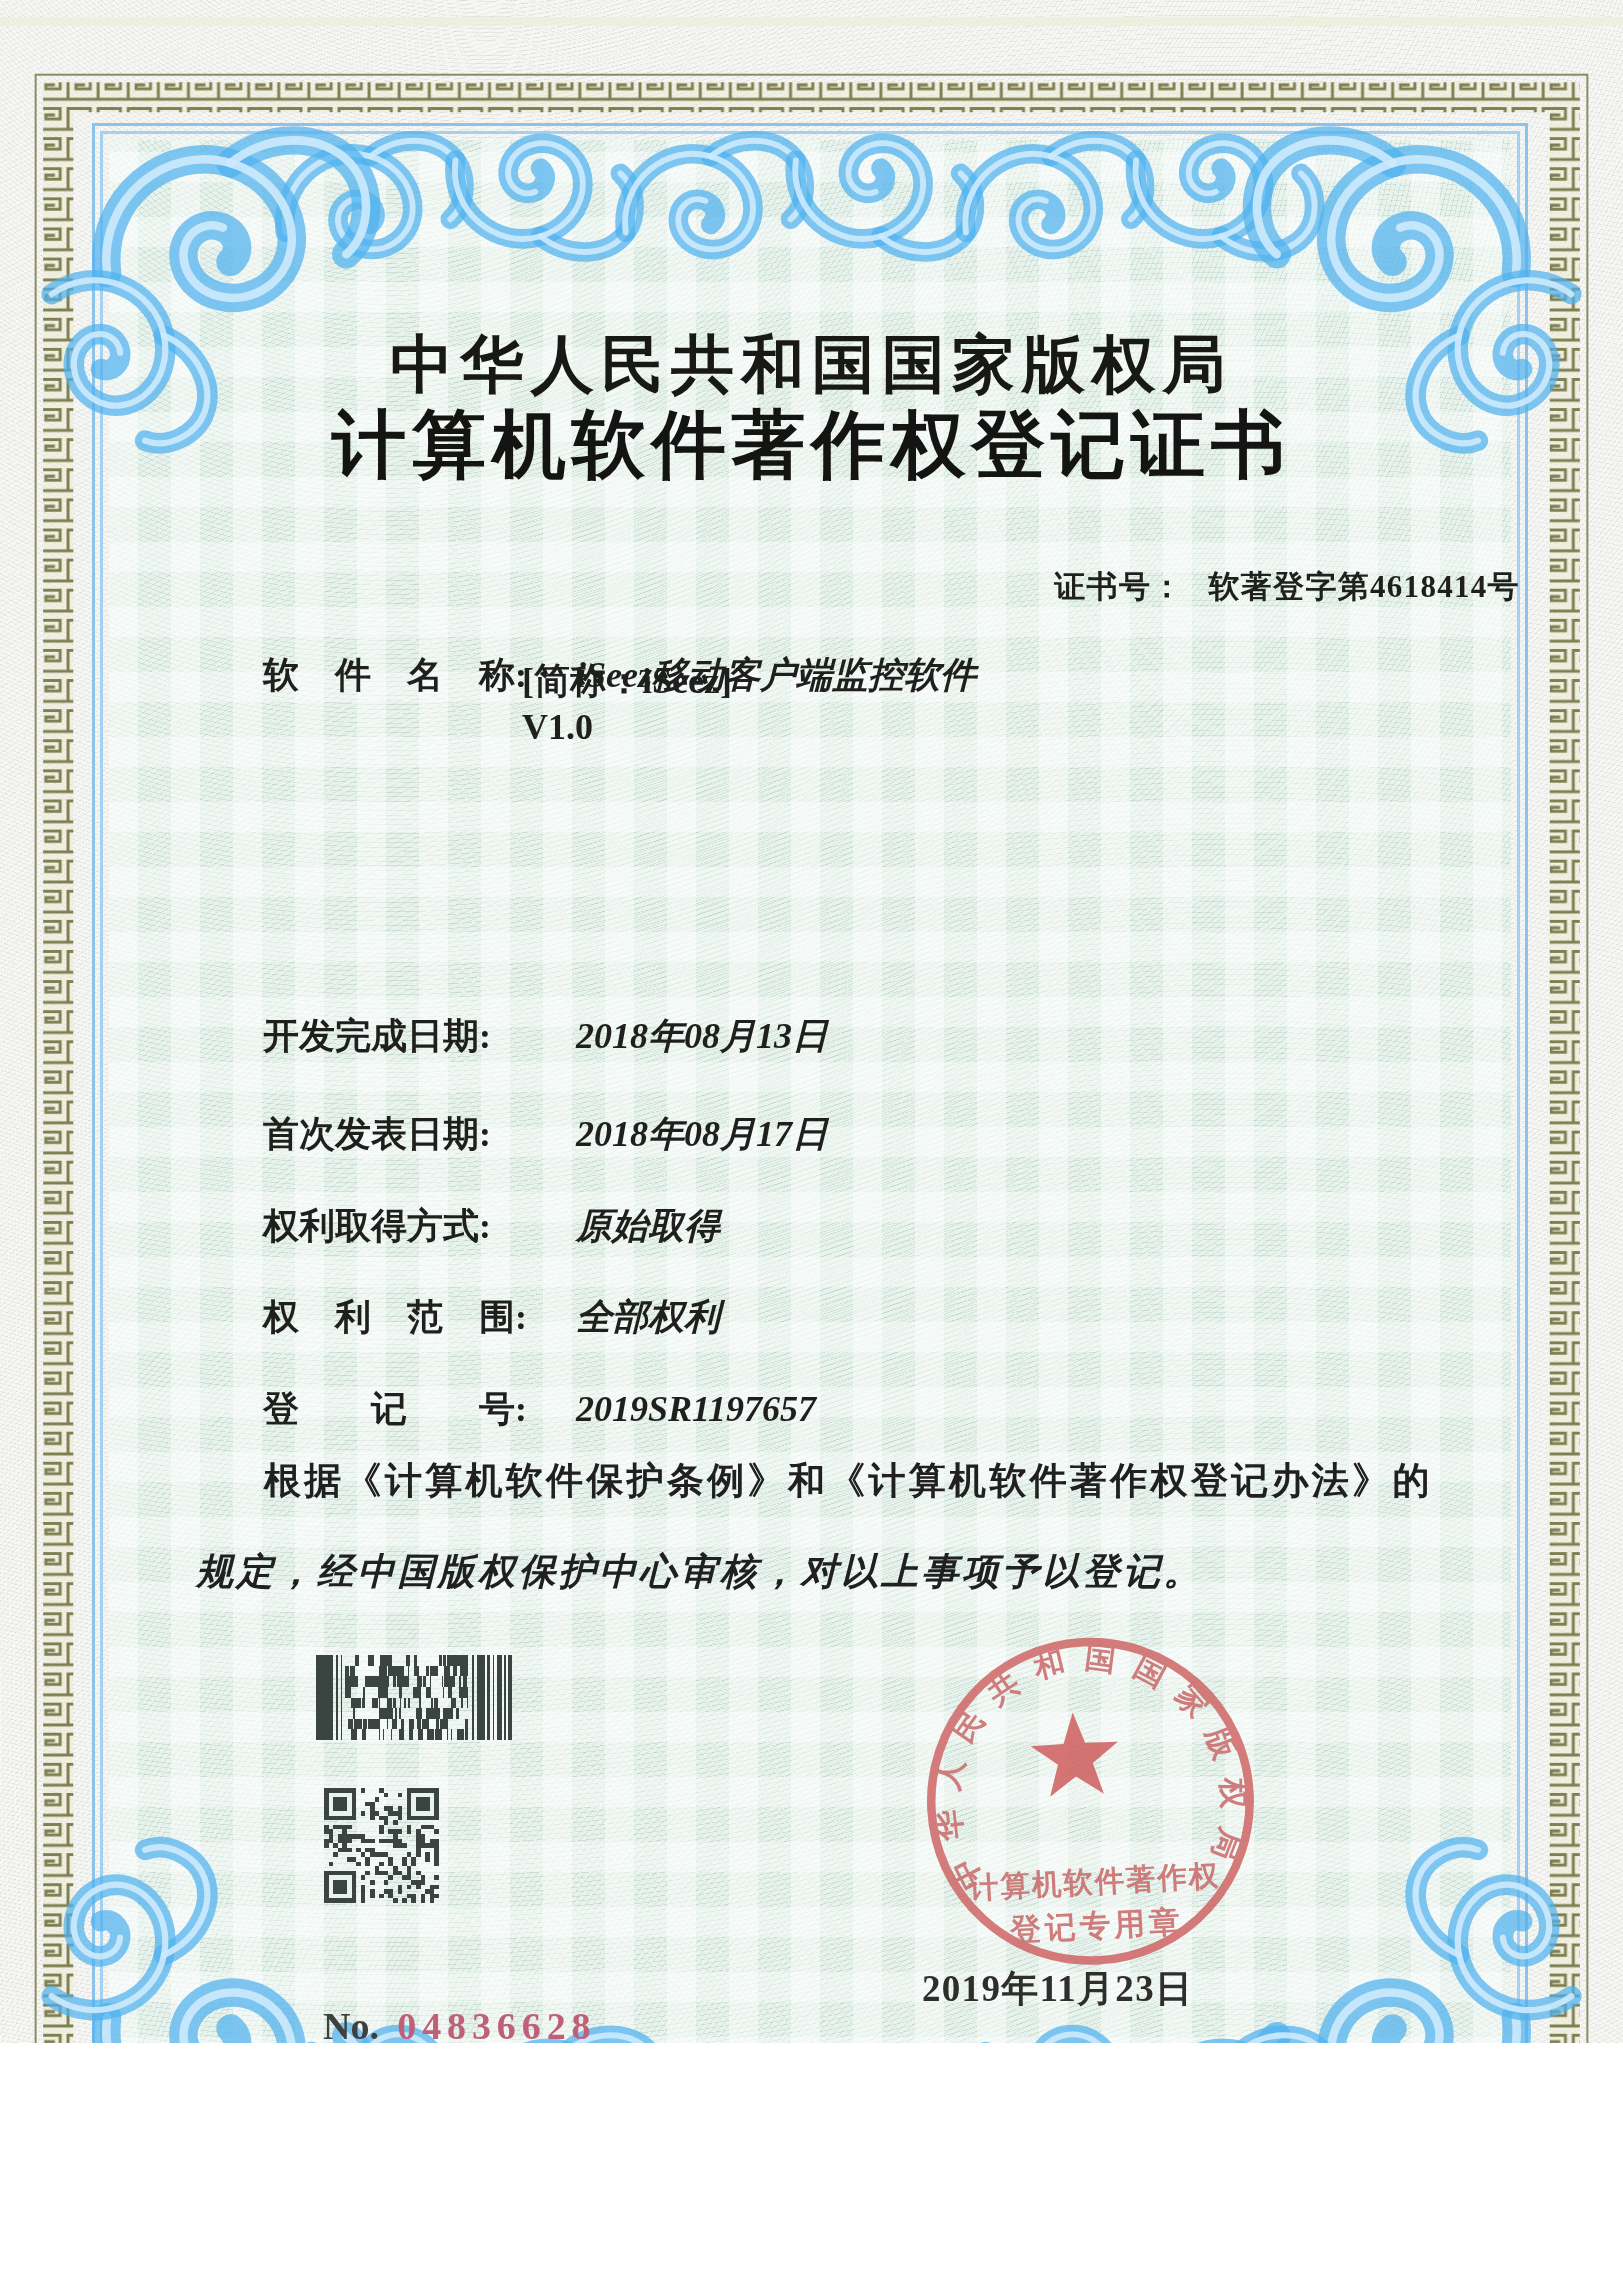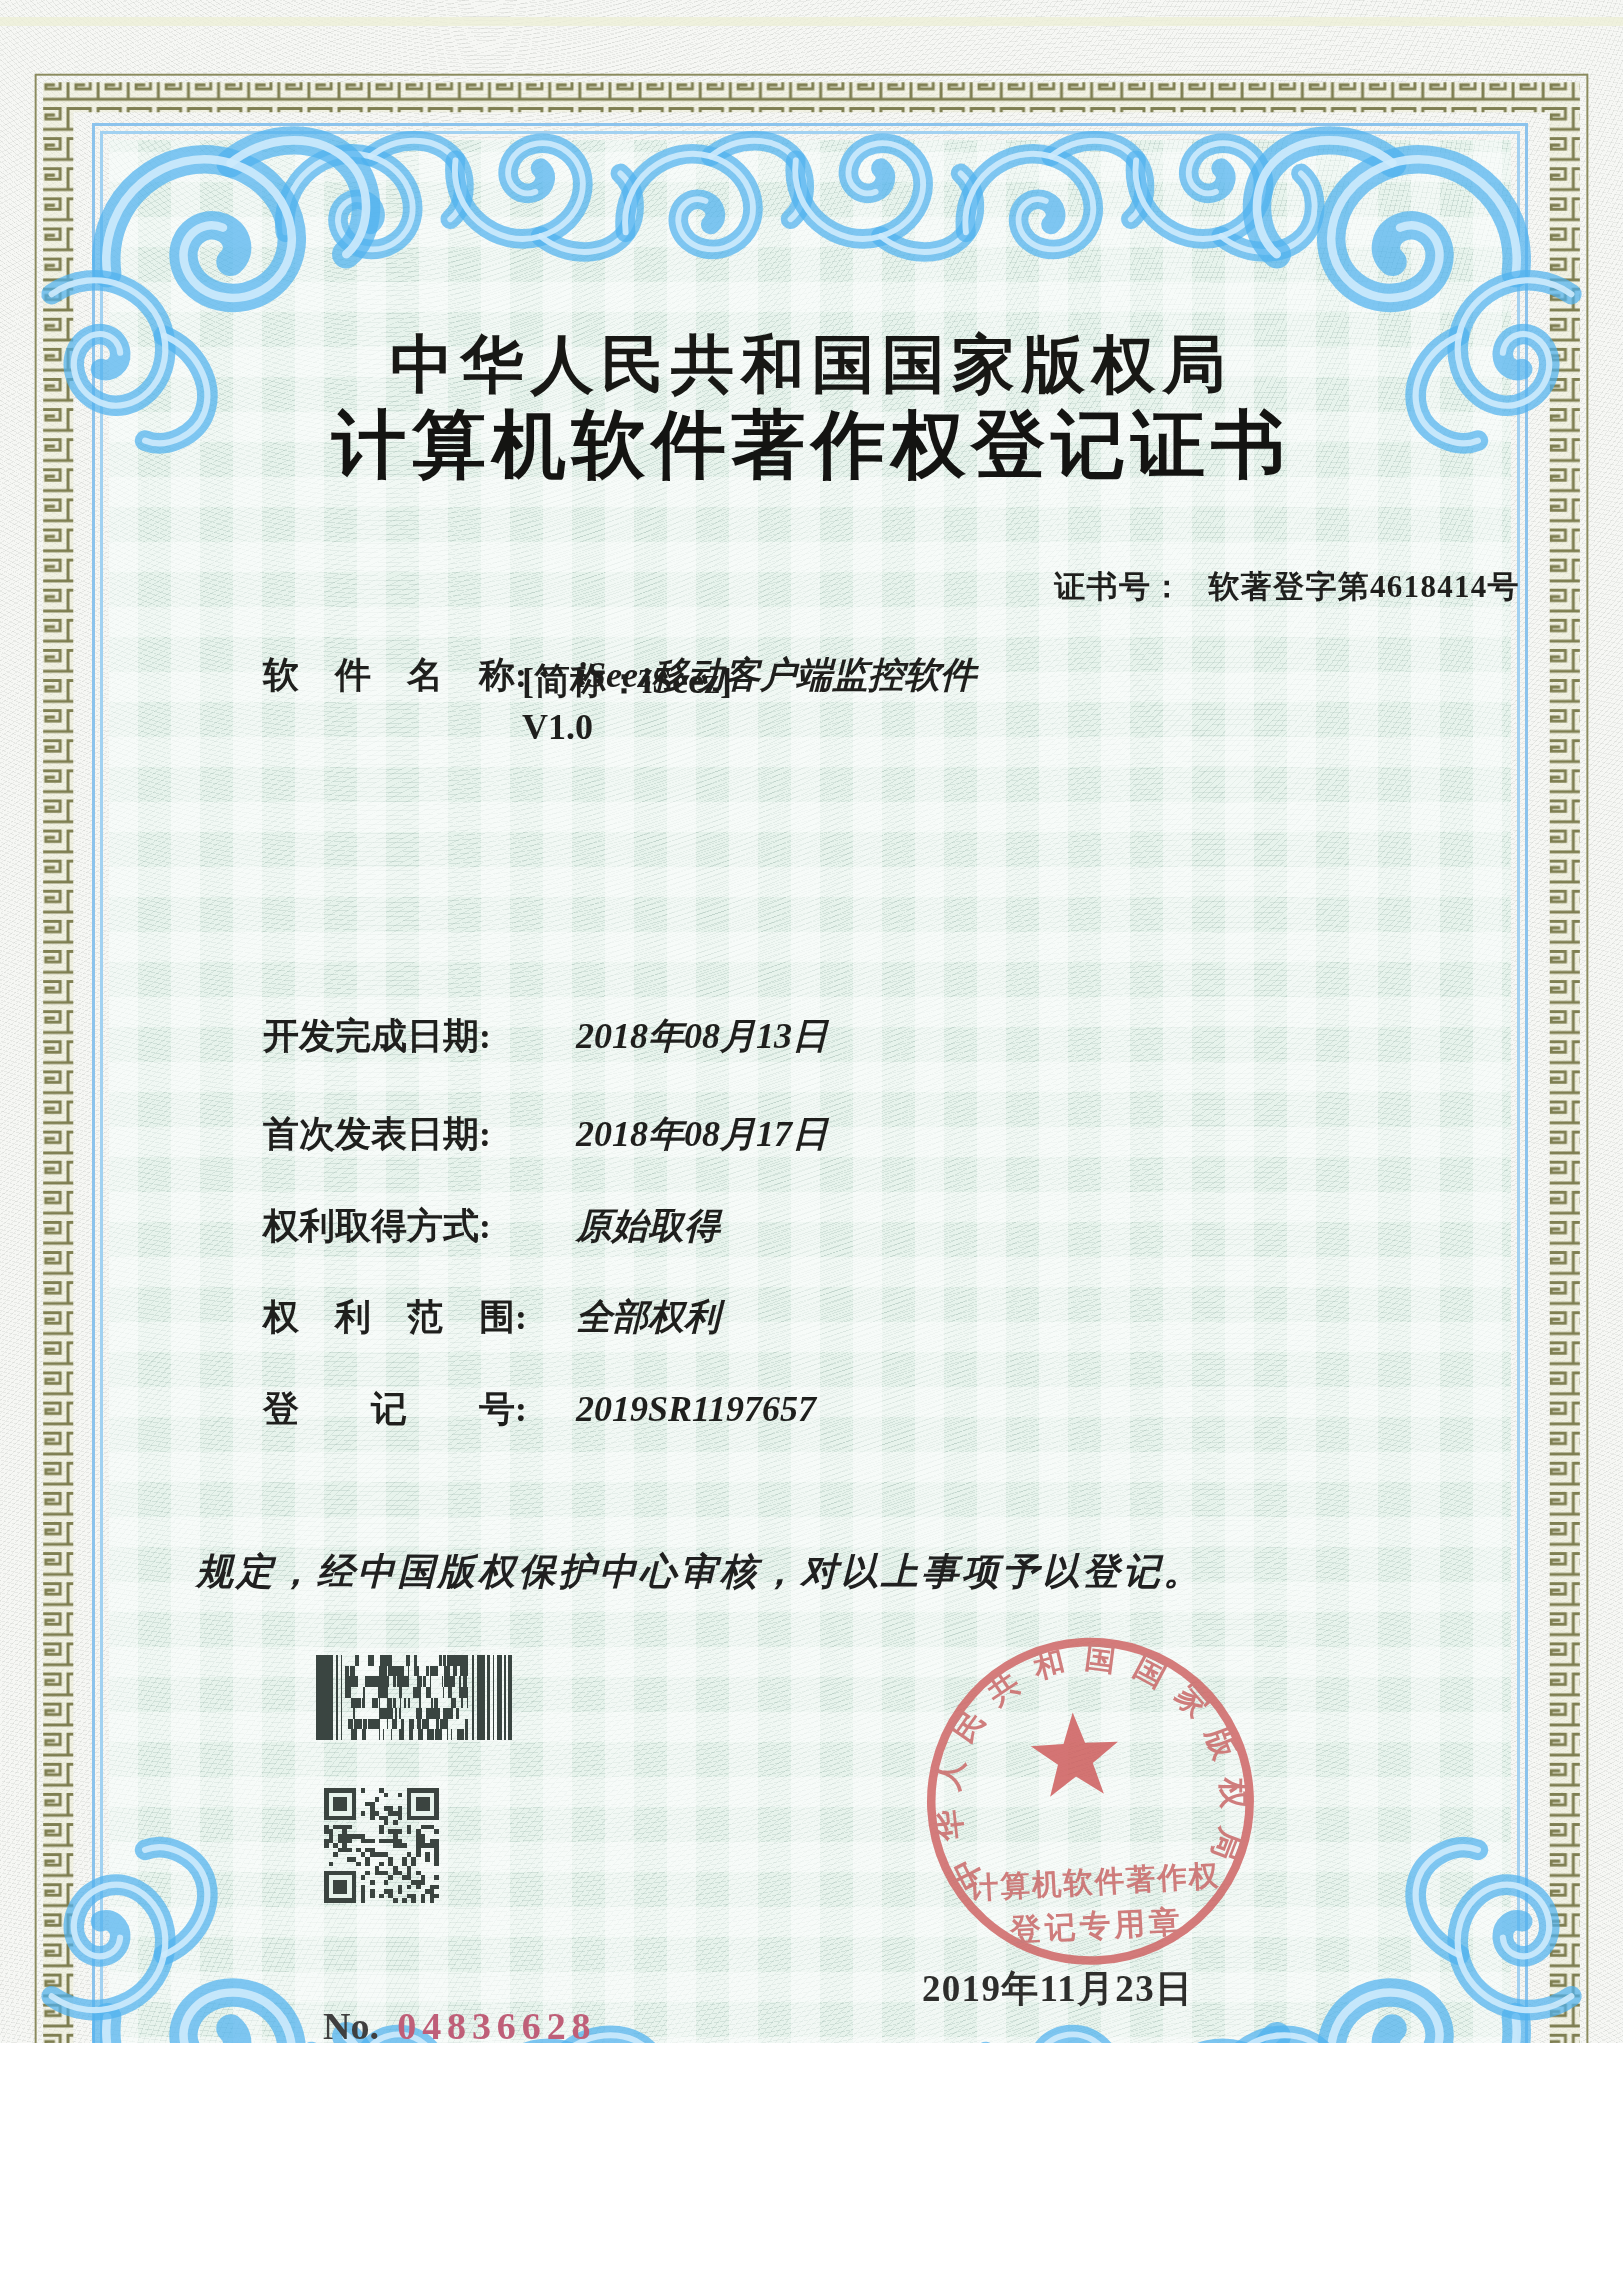--- a/index.html
+++ b/index.html
@@ -150,20 +150,21 @@
     </div>
 
     <div class="frow" style="top:1160px;">
       <span class="lbl">权利取得方式:</span><span class="val">原始取得</span>
     </div>
 
     <div class="frow" style="top:1343px;">
       <span class="lbl">登　　记　　号:</span><span class="val">2019SR1197657</span>
     </div>
 
+    <div class="stmt" style="left:264px;top:1456px;">根据《计算机软件保护条例》和《计算机软件著作权登记办法》的</div>
     <div class="stmt" style="left:196px;top:1547px;font-style:italic;">规定，经中国版权保护中心审核，对以上事项予以登记。</div>
 
     <svg class="barcode" width="203" height="85" viewBox="0 0 310 130" shape-rendering="crispEdges">
       <g fill="#3a4541">
         <rect x="0" width="26" height="130"></rect>
           <rect x="30" width="4" height="130"></rect>
           <rect x="38" width="2" height="130"></rect>
         <rect x="238" width="4" height="130"></rect>
           <rect x="246" width="12" height="130"></rect>
           <rect x="262" width="4" height="130"></rect>

